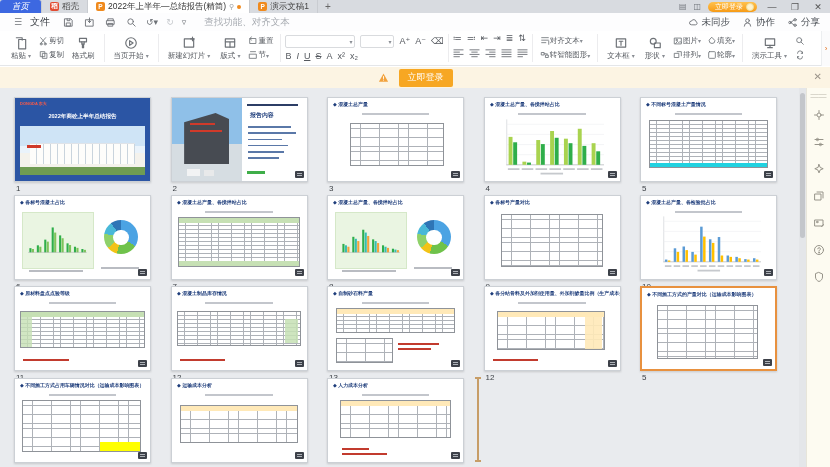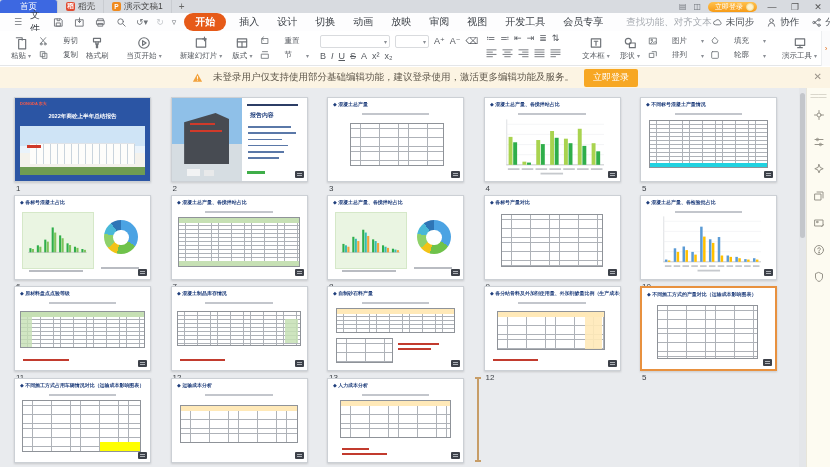--- a/index.html
+++ b/index.html
@@ -3,21 +3,21 @@
 <meta charset="utf-8">
 <style>
   html,body{margin:0;padding:0;background:#555;}
   #app{position:relative;width:830px;height:467px;overflow:hidden;background:#fff;
        font-family:"Liberation Sans","DejaVu Sans",sans-serif;cursor:default;
        -webkit-font-smoothing:antialiased;}
   .abs{position:absolute;}
   
   #tabbar{position:absolute;left:0;top:0;width:830px;height:13px;background:#d8dbe0;display:flex;align-items:stretch;font-size:8.5px;color:#444;}
   .tab{display:flex;align-items:center;gap:3px;padding:0 8px;border-right:1px solid #c9ccd1;white-space:nowrap;}
-  .tab.home{background:#3d68e1;color:#fff;padding:0 20px;border-radius:3px 3px 0 0;}
+  .tab.home{background:#3d68e1;color:#fff;padding:0 12px;border-radius:3px 3px 0 0;font-style:italic;}
   .tab.active{background:#ffffff;color:#333;}
   .tab .ticon{width:9px;height:9px;border-radius:2px;display:flex;align-items:center;justify-content:center;font-size:6.5px;font-weight:bold;color:#fff;flex:0 0 auto;}
   .ticon.red{background:#e24b31;}
   .ticon.orange{background:#f08a1d;}
   .tab .pin{color:#9aa0a6;font-size:7px;}
   .dot{width:4px;height:4px;border-radius:50%;background:#f08a1d;}
   .tab-plus{display:flex;align-items:center;padding:0 7px;color:#666;font-size:10px;}
   #tab-right{margin-left:auto;display:flex;align-items:center;gap:7px;padding-right:4px;}
   .tr-ic{color:#6d7278;font-size:8px;line-height:1;}
   #login-pill{height:10px;border-radius:5px;background:linear-gradient(180deg,#ffc14d,#f79b16);color:#fff;font-size:7px;display:flex;align-items:center;gap:3px;padding:0 3px 0 7px;}
@@ -34,21 +34,21 @@
   #menu-search{display:flex;align-items:center;gap:4px;color:#a7abb1;font-size:9.5px;margin-left:10px;white-space:nowrap;}
   #menu-right{margin-left:auto;display:flex;align-items:center;gap:12px;padding-right:10px;font-size:9.5px;color:#4a4f55;white-space:nowrap;}
   #menu-right .mr{display:flex;align-items:center;gap:3px;}
   #menu-right svg{width:11px;height:11px;}
   
   #toolbar{position:absolute;left:0;top:31px;width:822px;height:35px;background:#fff;border-bottom:1px solid #e4e6e9;display:flex;align-items:stretch;padding-left:6px;box-sizing:border-box;overflow:hidden;}
   .tdiv{width:1px;background:#ececee;margin:3px 4px;}
   .tb-big{display:flex;flex-direction:column;align-items:center;justify-content:center;gap:1px;padding:0 5px;color:#55595f;font-size:7.5px;white-space:nowrap;}
   .tb-big svg{width:14px;height:14px;}
   .tb-stack{display:flex;flex-direction:column;justify-content:space-evenly;}
-  .tb-sm{display:flex;align-items:center;gap:14px;font-size:7.5px;color:#55595f;padding:0 3px;white-space:nowrap;}
+  .tb-sm{display:flex;align-items:center;gap:0;font-size:7.5px;color:#55595f;padding:0 3px;white-space:nowrap;}
   .tb-sm svg{width:10px;height:10px;}
   .arrw{color:#8a8e94;font-size:6px;}
   .tpanel{display:flex;flex-direction:column;justify-content:space-evenly;}
   .trow{display:flex;align-items:center;gap:5px;}
   .combo{height:11px;border:1px solid #d9dbde;border-radius:2px;display:flex;align-items:center;justify-content:flex-end;padding-right:2px;color:#8a8e94;font-size:6px;}
   .glyph{font-size:9px;color:#55595f;}
   .alico svg{width:11px;height:11px;}
   #tb-expand{position:absolute;right:0;top:31px;width:8px;height:35px;background:#fbfbfc;border-left:1px solid #eceef0;color:#e6731f;font-size:8px;display:flex;align-items:center;justify-content:center;}
   
   #banner{position:absolute;left:0;top:67px;width:830px;height:21px;background:#fcf4e3;display:flex;align-items:center;justify-content:center;gap:10px;font-size:9.5px;color:#5c5549;}
@@ -89,20 +89,26 @@
 <div id="app">
 
   <div id="tabbar">
     <div class="tab home">
         <span>首页</span>
       </div>
     <div class="tab">
         <span class="ticon red">稻</span>
         <span>稻壳</span>
       </div>
+    <div class="tab active">
+      <span class="ticon orange">P</span>
+      <span>2022年上半年—总结报告(精简)</span>
+      <span class="pin">⚲</span>
+      <span class="dot"></span>
+    </div>
     <div class="tab">
       <span class="ticon orange">P</span>
       <span>演示文稿1</span>
     </div>
     <div class="tab-plus">+</div>
     <div id="tab-right">
       <span class="tr-ic">▤</span>
       <span class="tr-ic">◫</span>
       <div id="login-pill">
         <span>立即登录</span>
@@ -139,32 +145,20 @@
       </span>
     <span class="qicon">
         <svg viewBox="0 0 12 12">
           <circle cx="5" cy="5" r="3"></circle>
           <path d="M7.5 7.5L10 10"></path>
         </svg>
       </span>
     <span class="qtext">↺▾</span>
     <span class="qtext" style="color:#c6c9cd;">↻</span>
     <span class="qtext">▿</span>
-    <div id="menu-items" style="display: flex; align-items: center;">
-        <span class="mitem active">开始</span>
-        <span class="mitem">插入</span>
-        <span class="mitem">设计</span>
-        <span class="mitem">切换</span>
-        <span class="mitem">动画</span>
-        <span class="mitem">放映</span>
-        <span class="mitem">审阅</span>
-        <span class="mitem">视图</span>
-        <span class="mitem">开发工具</span>
-        <span class="mitem">会员专享</span>
-      </div>
     <div id="menu-search">
       <svg viewBox="0 0 12 12">
           <circle cx="5" cy="5" r="3.2"></circle>
           <path d="M7.6 7.6L10.4 10.4"></path>
         </svg>
       <span>查找功能、对齐文本</span>
     </div>
     <div id="menu-right">
       <span class="mr">
           <svg viewBox="0 0 12 12">
@@ -305,20 +299,38 @@
             </svg></span>
           <span class="alico"><svg viewBox="0 0 12 12">
               <path d="M1 2h10M1 4.5h10M1 7h10M1 9.5h10"></path>
             </svg></span>
           <span class="alico"><svg viewBox="0 0 12 12">
               <path d="M1 2h10M1 4.5h10M1 7h10M1 9.5h5"></path>
             </svg></span>
         </div>
       </div>
       <div class="tdiv"></div>
+      <div class="tb-stack">
+        <div class="tb-sm">
+          <svg viewBox="0 0 12 12">
+            <path d="M2 2h8M2 5h8M2 8h5"></path>
+            <path d="M10.5 6v4"></path>
+          </svg>
+          <span>对齐文本</span>
+          <span class="arrw">▾</span>
+        </div>
+        <div class="tb-sm">
+          <svg viewBox="0 0 12 12">
+            <path d="M2 3h3v3H2zM7 6h3v3H7z"></path>
+            <path d="M5 4.5h2.5M8.5 6V4.5"></path>
+          </svg>
+          <span>转智能图形</span>
+          <span class="arrw">▾</span>
+        </div>
+      </div>
       <div class="tdiv"></div>
       <div class="tb-big">
         <svg viewBox="0 0 12 12">
           <path d="M2 2.5h8v7H2z"></path>
           <path d="M4.5 4.5h3M6 4.5V8"></path>
         </svg>
         <span>文本框 <span class="arrw">▾</span></span>
       </div>
       <div class="tb-big">
         <svg viewBox="0 0 12 12">
@@ -386,21 +398,20 @@
       </div>
     </div>
   <div id="tb-expand">›</div>
 
   <div id="banner">
     <svg viewBox="0 0 12 12" style="fill:#f2a23c;stroke:none;">
         <path d="M6 1.5L11 10.5H1z"></path>
         <rect x="5.5" y="4.5" width="1" height="3" fill="#fff"></rect>
         <rect x="5.5" y="8.3" width="1" height="1" fill="#fff"></rect>
       </svg>
-    <span>未登录用户仅支持使用部分基础编辑功能，建议登录使用，激活更多编辑功能及服务。</span>
     <span id="banner-btn">立即登录</span>
     <span id="banner-close">✕</span>
   </div>
 
   <div id="main">
     <div id="grid">
         <div class="thumb" style="left: 14px; top: 9px;">
           <div class="abs" style="inset:0;background:#2b55a4"></div>
         <div class="abs" style="left:5px;top:3px;font-size:8px;font-weight:bold;color:#ff5a45;transform:scale(.5);transform-origin:left top;white-space:nowrap;">DONGDA 东大</div>
         <div class="abs" style="left:0;right:0;top:14px;text-align:center;color:#fff;font-weight:bold;font-size:9px;transform:scale(.62);transform-origin:center top;white-space:nowrap;">2022年商砼上半年总结报告</div>

